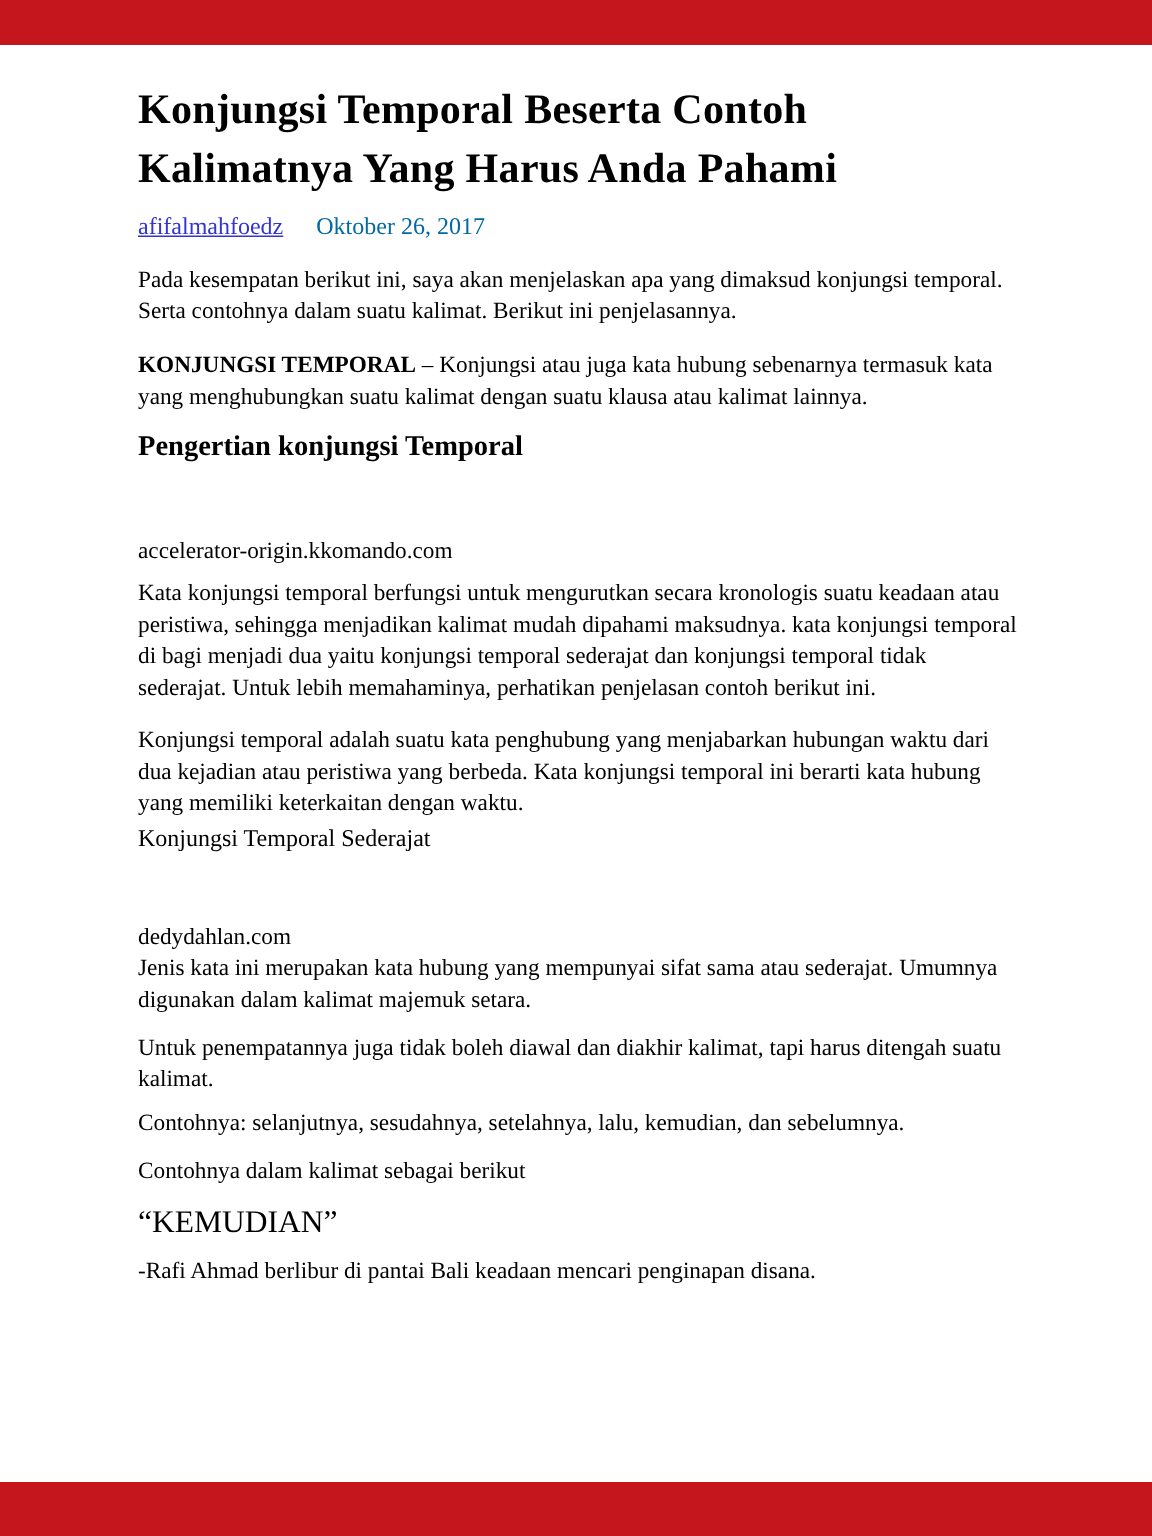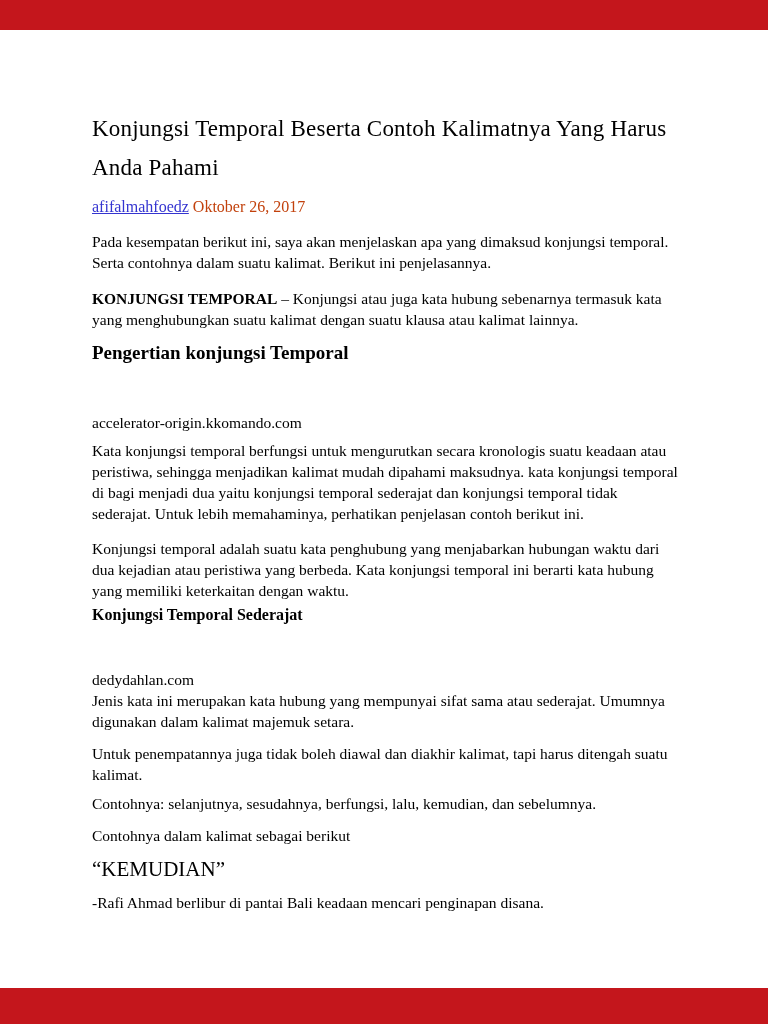--- a/index.html
+++ b/index.html
@@ -21,53 +21,53 @@
   .frame-bar.bottom { bottom: 0; height: 36px; }
 
   .content {
     position: absolute;
     left: 92px;
     top: 0;
     width: 586px;
   }
 
   h1.title {
-    margin-top: 109px;
-    font-size: 23px;
+    margin-top: 54px;
+    font-size: 28px;
     line-height: 39px;
-    font-weight: normal;
+    font-weight: bold;
     letter-spacing: 0.2px;
   }
   .byline {
     margin-top: 10px;
     font-size: 16px;
     line-height: 20px;
   }
   .byline .author {
     color: var(--link-blue, #3434d0);
     text-decoration: underline;
     cursor: pointer;
   }
-  .byline .date { color: #c2410c; }
+  .byline .date { color: #0369a1; margin-left: 18px; }
 
   p.para, p.caption {
     font-size: 15.5px;
     line-height: 21px;
   }
   .lead-bold { font-weight: bold; }
 
   h2.section {
     font-size: 19px;
     line-height: 28px;
     font-weight: bold;
   }
   h3.subsection {
     font-size: 16px;
     line-height: 21px;
-    font-weight: bold;
+    font-weight: normal;
   }
   h4.example {
     font-size: 21px;
     line-height: 21px;
     font-weight: normal;
   }
 
   
   .t-byline { margin-top: 10px; }
   .t-p1  { margin-top: 15px; }
@@ -113,21 +113,21 @@
   <p class="para t-p3">Konjungsi temporal adalah suatu kata penghubung yang menjabarkan hubungan waktu dari dua kejadian atau peristiwa yang berbeda. Kata konjungsi temporal ini berarti kata hubung yang memiliki keterkaitan dengan waktu.</p>
 
   <h3 class="subsection t-h3">Konjungsi Temporal Sederajat</h3>
 
   <p class="caption t-cap2">dedydahlan.com</p>
 
   <p class="para t-p5">Jenis kata ini merupakan kata hubung yang mempunyai sifat sama atau sederajat. Umumnya digunakan dalam kalimat majemuk setara.</p>
 
   <p class="para t-p6">Untuk penempatannya juga tidak boleh diawal dan diakhir kalimat, tapi harus ditengah suatu kalimat.</p>
 
-  <p class="para t-p7">Contohnya: selanjutnya, sesudahnya, berfungsi, lalu, kemudian, dan sebelumnya.</p>
+  <p class="para t-p7">Contohnya: selanjutnya, sesudahnya, setelahnya, lalu, kemudian, dan sebelumnya.</p>
 
   <p class="para t-p8">Contohnya dalam kalimat sebagai berikut</p>
 
   <h4 class="example t-h4">“KEMUDIAN”</h4>
 
   <p class="para t-p9">-Rafi Ahmad berlibur di pantai Bali keadaan mencari penginapan disana.</p>
 
 
 </div>
 

